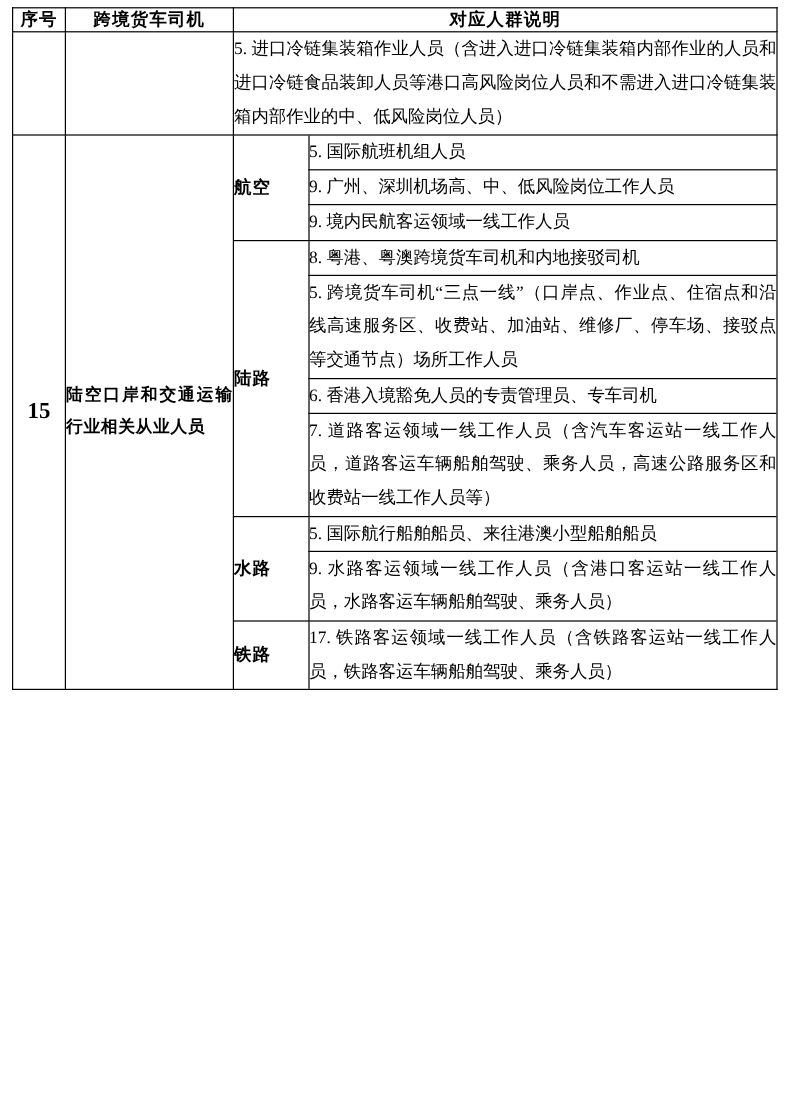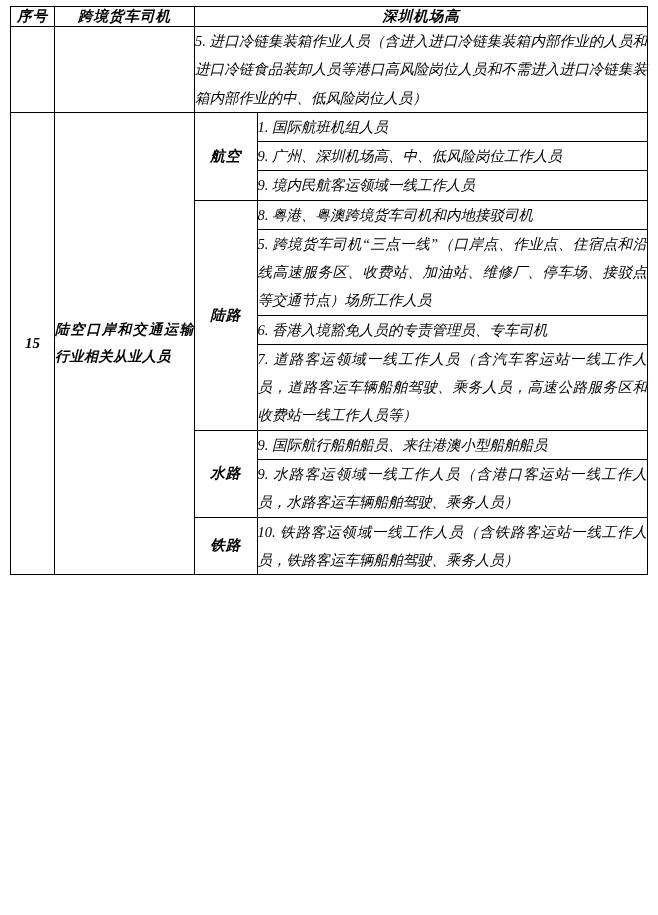--- a/index.html
+++ b/index.html
@@ -13,21 +13,20 @@
     font-family: "Liberation Serif", "DejaVu Serif", serif;
     color: #000000;
     overflow: hidden;
   }
   .page {
     width: 569px;
     height: 915px;
     position: relative;
     box-sizing: border-box;
     padding: 6px 10px 0 10px;
-    font-style: italic;
   }
   table.doc-table {
     border-collapse: collapse;
     width: 638px;
     table-layout: fixed;
   }
   table.doc-table td, table.doc-table th {
     border: 1px solid #000000;
     vertical-align: middle;
     padding: 0;
@@ -43,26 +42,25 @@
   .cell-text {
     font-size: 14.5px;
     line-height: 1.95;
     padding: 7px 10px 7px 10px;
     text-align: justify;
     text-justify: inter-ideograph;
     font-family: "Liberation Serif", "DejaVu Serif", serif;
   }
   .center-mid {
     text-align: center;
-    font-size: 15px;
+    font-size: 19px;
     font-weight: bold;
     font-family: "Liberation Serif", "DejaVu Serif", serif;
   }
   .mode-label {
-    text-align: center;
     font-size: 14.5px;
     font-weight: bold;
     letter-spacing: 1px;
     font-family: "Liberation Serif", "DejaVu Serif", serif;
   }
   .cat-label {
     font-size: 14px;
     font-weight: bold;
     line-height: 1.95;
     padding: 6px 8px;
@@ -86,41 +84,41 @@
   <table class="doc-table">
     <colgroup>
       <col class="col-seq">
       <col class="col-cat">
       <col>
     </colgroup>
     <tbody>
       <tr>
         <th class="hdr">序号</th>
         <th class="hdr">跨境货车司机</th>
-        <th class="hdr">深圳机场高</th>
+        <th class="hdr">对应人群说明</th>
       </tr>
       <tr>
         <td></td>
         <td></td>
         <td class="cell-text">5. 进口冷链集装箱作业人员（含进入进口冷链集装箱内部作业的人员和进口冷链食品装卸人员等港口高风险岗位人员和不需进入进口冷链集装箱内部作业的中、低风险岗位人员）</td>
       </tr>
       <tr>
         <td class="center-mid">15</td>
         <td class="cat-label">陆空口岸和交通运输行业相关从业人员</td>
         <td style="padding:0;">
           <table class="inner-table">
             <colgroup>
               <col class="col-mode">
               <col>
             </colgroup>
             <tbody>
 
               <tr>
                 <td class="mode-label" rowspan="3" style="border-left:none;border-top:none;">航空</td>
-                <td class="cell-text" style="border-right:none;border-top:none;">1. 国际航班机组人员</td>
+                <td class="cell-text" style="border-right:none;border-top:none;">5. 国际航班机组人员</td>
               </tr>
               <tr>
                 <td class="cell-text" style="border-right:none;">9. 广州、深圳机场高、中、低风险岗位工作人员</td>
               </tr>
               <tr>
                 <td class="cell-text" style="border-right:none;">9. 境内民航客运领域一线工作人员</td>
               </tr>
 
               <tr>
                 <td class="mode-label" rowspan="4" style="border-left:none;">陆路</td>
@@ -131,29 +129,29 @@
               </tr>
               <tr>
                 <td class="cell-text" style="border-right:none;">6. 香港入境豁免人员的专责管理员、专车司机</td>
               </tr>
               <tr>
                 <td class="cell-text" style="border-right:none;">7. 道路客运领域一线工作人员（含汽车客运站一线工作人员，道路客运车辆船舶驾驶、乘务人员，高速公路服务区和收费站一线工作人员等）</td>
               </tr>
 
               <tr>
                 <td class="mode-label" rowspan="2" style="border-left:none;">水路</td>
-                <td class="cell-text" style="border-right:none;">9. 国际航行船舶船员、来往港澳小型船舶船员</td>
+                <td class="cell-text" style="border-right:none;">5. 国际航行船舶船员、来往港澳小型船舶船员</td>
               </tr>
               <tr>
                 <td class="cell-text" style="border-right:none;">9. 水路客运领域一线工作人员（含港口客运站一线工作人员，水路客运车辆船舶驾驶、乘务人员）</td>
               </tr>
 
               <tr>
                 <td class="mode-label" style="border-left:none;border-bottom:none;">铁路</td>
-                <td class="cell-text" style="border-right:none;border-bottom:none;">10. 铁路客运领域一线工作人员（含铁路客运站一线工作人员，铁路客运车辆船舶驾驶、乘务人员）</td>
+                <td class="cell-text" style="border-right:none;border-bottom:none;">17. 铁路客运领域一线工作人员（含铁路客运站一线工作人员，铁路客运车辆船舶驾驶、乘务人员）</td>
               </tr>
             </tbody>
           </table>
         </td>
       </tr>
     </tbody>
   </table>
 </div>
 
 </body></html>

